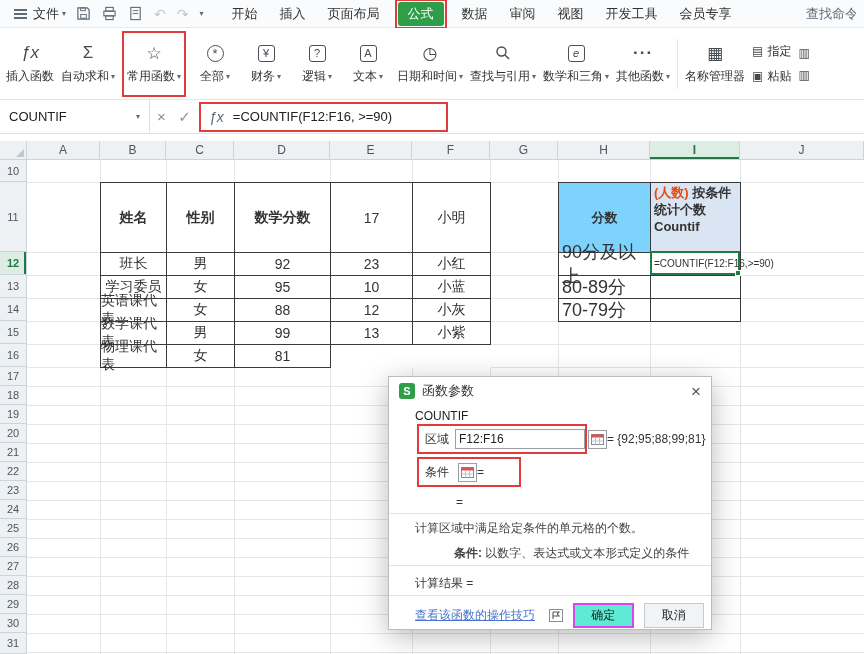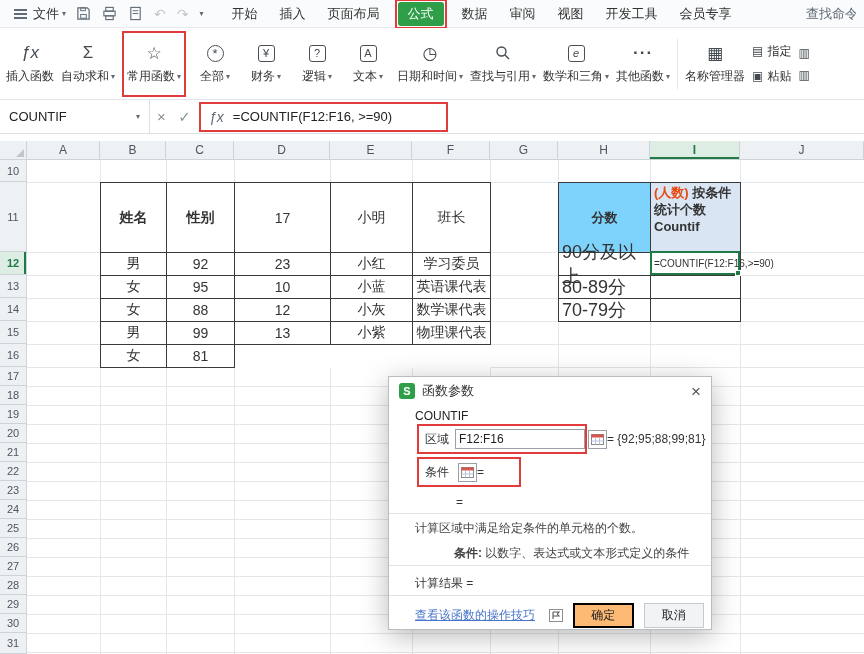--- a/index.html
+++ b/index.html
@@ -118,21 +118,21 @@
 .dlg-sep{position:absolute;left:0;width:100%;border-top:1px solid #e2e2e2}
 .sepA{top:108px}.sepB{top:160px}.sepC{top:190px}
 .dlg-desc{position:absolute;left:26px;top:115px;color:#444}
 .dlg-hint{position:absolute;left:65px;top:140px;color:#444}
 .dlg-result{position:absolute;left:26px;top:170px}
 .dlg-footer{position:absolute;left:0;top:196px;width:100%;height:28px;display:flex;
 align-items:center;padding:0 7px 0 26px;gap:10px}
 .dlg-link{color:#4874cb;text-decoration:underline;white-space:nowrap}
 .flag-ico{margin-left:4px;flex-shrink:0;display:flex}
 .btn{width:74px;height:25px;font-size:12px;font-family:inherit;color:#222}
-.btn-ok{margin-left:auto;background:#fdba74;border:2px solid #000000}
+.btn-ok{margin-left:auto;background:#5eead4;border:2px solid #d946ef}
 .btn-cancel{background:#f2f3f5;border:1px solid #c6c9cd}
 </style>
 </head>
 <body>
 
 <div class="menubar">
   <span class="burger"></span>
   <span class="mb-file">
     <span>文件</span>
     <span class="caret">▾</span>
@@ -384,20 +384,21 @@
     <line x1="0" y1="435.5" x2="837" y2="435.5"></line>
       <line x1="0" y1="454.5" x2="837" y2="454.5"></line>
     <line x1="0" y1="473.5" x2="837" y2="473.5"></line>
       <line x1="0" y1="492.5" x2="837" y2="492.5"></line>
   </g>
 </svg>
 
 <div class="t1">
   <div class="th">姓名</div>
   <div class="th">性别</div>
+  <div class="th">数学分数</div>
   <div>17</div>
   <div>小明</div>
   <div>班长</div>
   <div>男</div>
   <div>92</div>
   <div>23</div>
   <div>小红</div>
   <div>学习委员</div>
   <div>女</div>
   <div>95</div>

